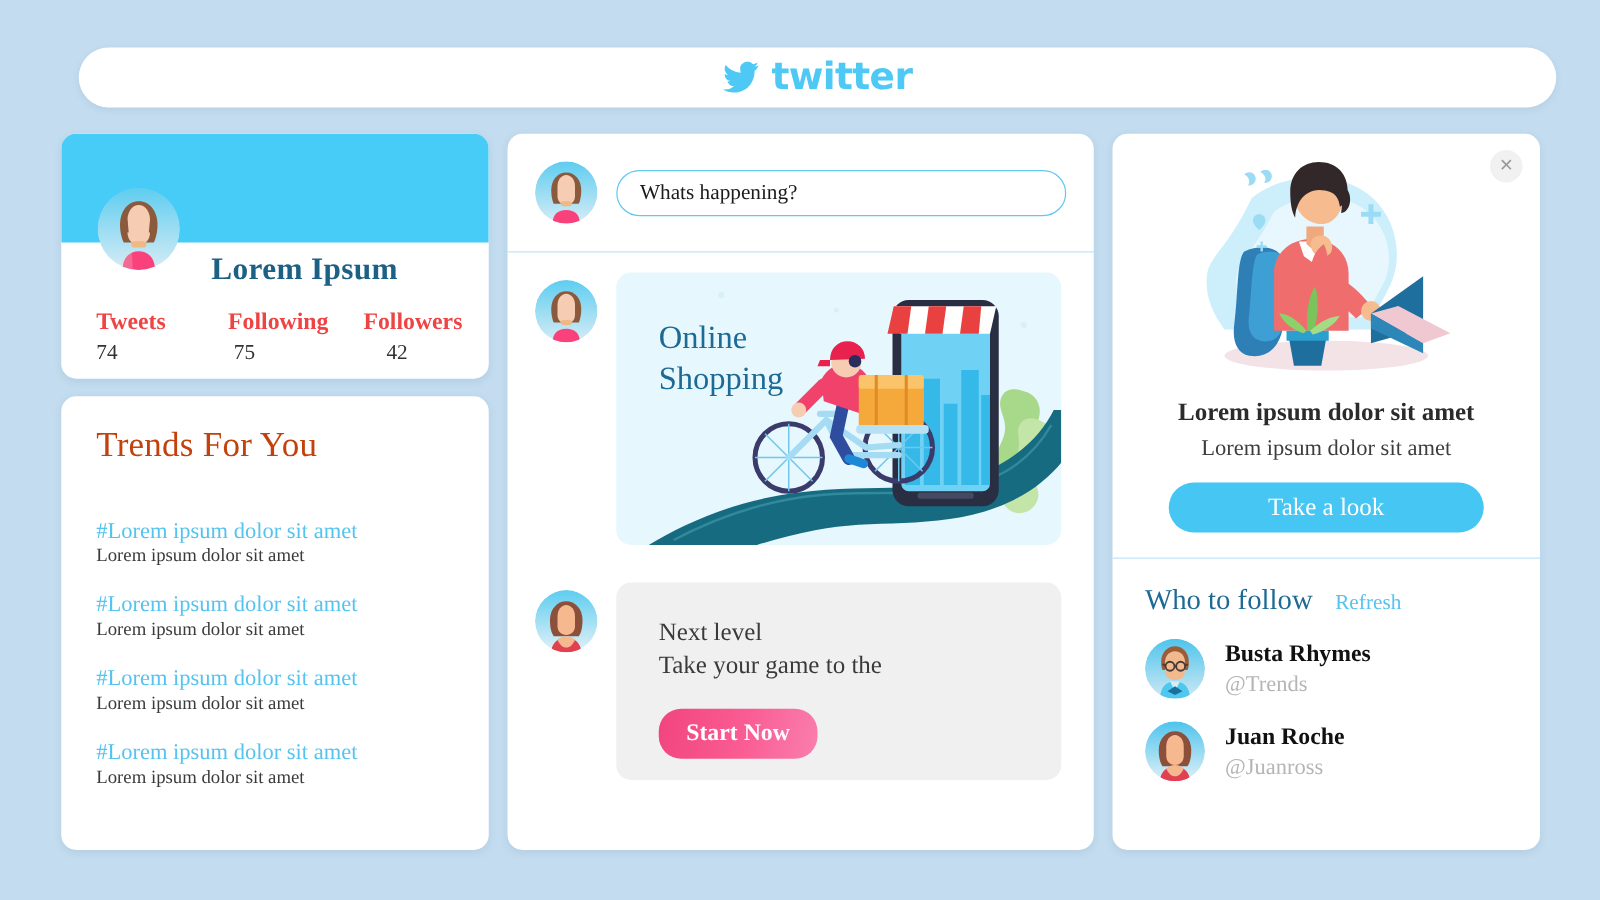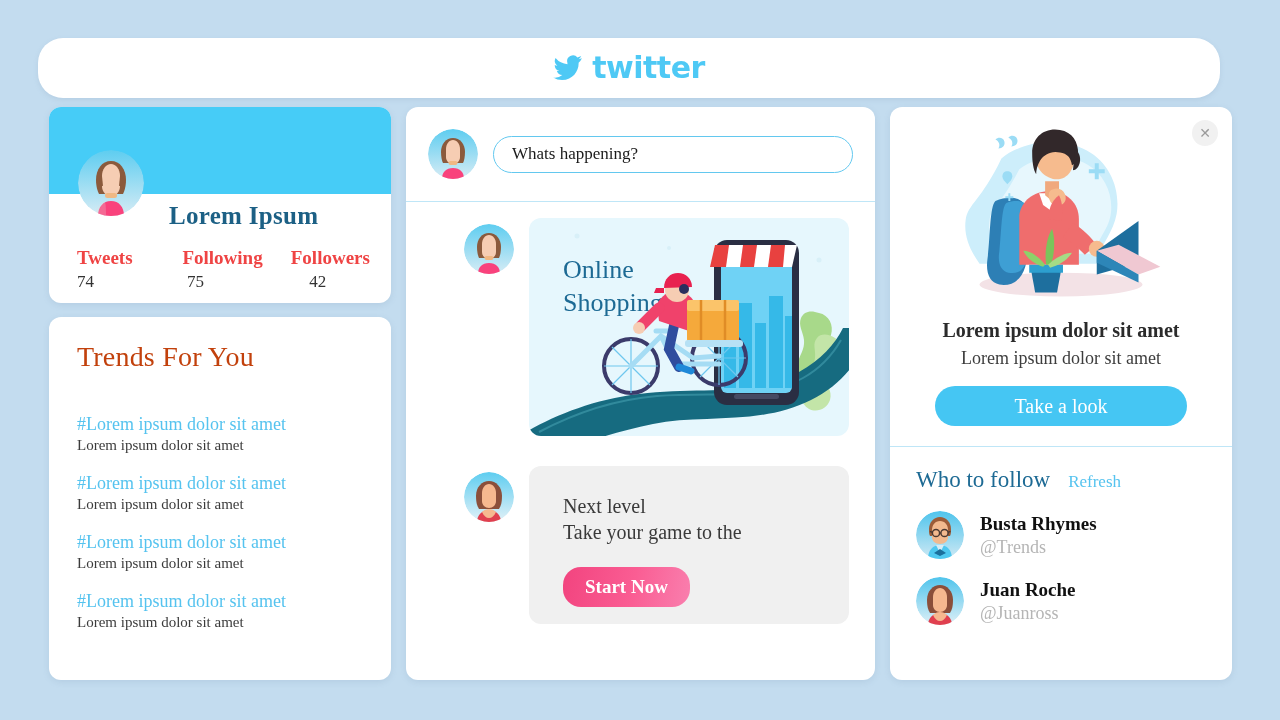--- a/index.html
+++ b/index.html
@@ -6,22 +6,22 @@
   html, body {
     width: 1280px; height: 720px;
     background: #c3dcef;
     font-family: "Liberation Serif", "DejaVu Serif", serif;
     overflow: hidden;
   }
   .page { position: relative; width: 1280px; height: 720px; }
 
   
   .header {
-    position: absolute; left: 38px; top: 38px;
-    width: 1182px; height: 60px;
+    position: absolute; left: 63px; top: 38px;
+    width: 1182px; height: 48px;
     background: #ffffff; border-radius: 25px;
     display: flex; align-items: center; justify-content: center;
     box-shadow: 0 2px 5px rgba(120,150,180,.18);
   }
   .logo-wrap { display: flex; align-items: center; gap: 9px; }
   .bird { width: 30px; height: 26px; display: block; }
   .logo-text {
     font-family: "DejaVu Sans", sans-serif;
     font-size: 30px; font-weight: 700; color: #4ec9f5;
     letter-spacing: -0.5px; line-height: 1;
@@ -80,21 +80,21 @@
     padding: 22px 22px 22px 22px;
     border-bottom: 1px solid #bfe6f7;
   }
   .compose-avatar { width: 50px; height: 50px; border-radius: 50%; overflow: hidden; flex: 0 0 50px; }
   .compose-input {
     flex: 1; height: 37px; border: 1.5px solid #63c8ef; border-radius: 19px;
     background: #fff; padding: 0 18px;
     font-family: "Liberation Serif", serif; font-size: 17px; color: #1b1b1b;
     outline: none;
   }
-  .feed { flex: 1; padding: 16px 26px 0 22px; margin-left: 36px; }
+  .feed { flex: 1; padding: 16px 26px 0 22px; }
   .feed-row { display: flex; gap: 15px; }
   .feed-avatar { width: 50px; height: 50px; border-radius: 50%; overflow: hidden; flex: 0 0 50px; margin-top: 6px; }
 
   .promo-card {
     flex: 1; height: 218px; border-radius: 12px;
     background: #e6f7fd; position: relative; overflow: hidden;
   }
   .promo-title {
     position: absolute; left: 34px; top: 36px;
     font-size: 26px; color: #1d6a94; line-height: 1.25;

